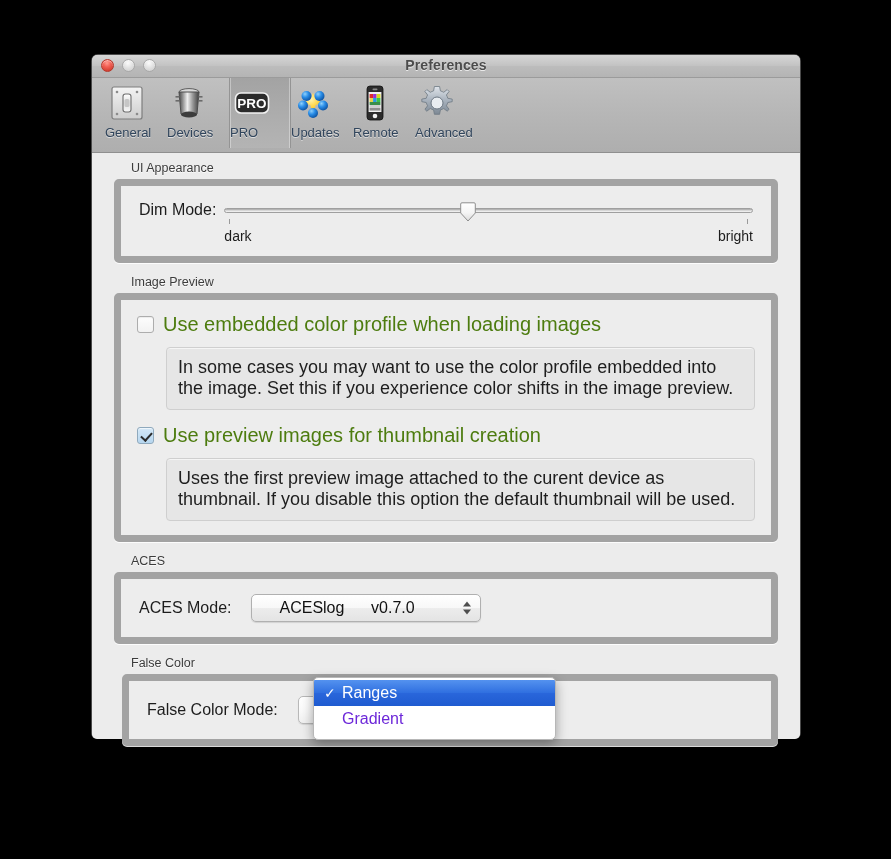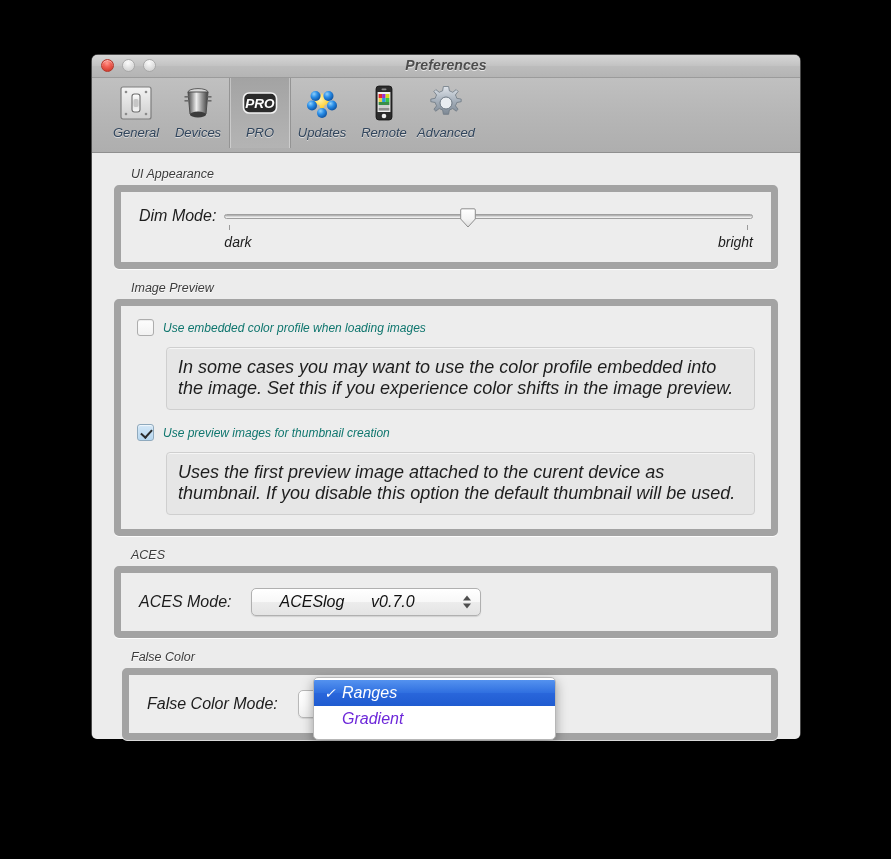--- a/index.html
+++ b/index.html
@@ -11,21 +11,20 @@
     overflow: hidden;
     font-family: "Liberation Sans", sans-serif;
     -webkit-font-smoothing: antialiased;
   }
 
   #screen {
     position: relative;
     width: 891px;
     height: 708px;
     background: #000000;
-    font-style: italic;
   }
 
   
   .window {
     position: absolute;
     left: 92px;
     top: 55px;
     width: 708px;
     height: 683px;
     border-radius: 6px 6px 5px 5px;
@@ -90,21 +89,21 @@
     box-sizing: border-box;
   }
   .tool {
     position: relative;
     width: 62px;
     height: 70px;
     padding-top: 4px;
     box-sizing: border-box;
     display: flex;
     flex-direction: column;
-    align-items: center;
+    align-items: flex-start;
     cursor: default;
   }
   .tool.selected {
     background: linear-gradient(to bottom, #a3a3a3 0%, #adadad 55%, #b4b4b4 100%);
     box-shadow: inset 1px 0 0 rgba(255,255,255,0.35), inset -1px 0 0 rgba(255,255,255,0.35);
     border-left: 1px solid #949494;
     border-right: 1px solid #949494;
   }
   .tool-icon {
     width: 44px;
@@ -120,21 +119,21 @@
     text-shadow: 0 1px 0 rgba(255,255,255,0.55);
     white-space: nowrap;
   }
 
   
   .content {
     position: relative;
     height: calc(683px - 22px - 75px);
     background: #ececec;
     border-radius: 0 0 5px 5px;
-    padding: 14px 22px 0 22px;
+    padding: 8px 22px 0 22px;
     box-sizing: border-box;
   }
 
   .group-label {
     font-size: 12.5px;
     color: #3c3c3c;
     margin: 0 0 4px 17px;
     text-shadow: 0 1px 0 rgba(255,255,255,0.8);
   }
   .box {
@@ -225,22 +224,22 @@
     left: 5px;
     top: 2px;
     width: 5px;
     height: 9px;
     border: solid #2b2b2b;
     border-width: 0 2.2px 2.2px 0;
     transform: rotate(42deg);
   }
   .check-label {
     margin-left: 9px;
-    font-size: 12px;
-    color: #0f766e;
+    font-size: 20px;
+    color: #4d7c0f;
     white-space: nowrap;
   }
   .desc-box {
     margin: 11px 0 0 29px;
     border: 1px solid #cfcfcf;
     border-radius: 4px;
     background: #e6e6e6;
     padding: 9px 11px 10px 11px;
     box-shadow: inset 0 1px 0 rgba(255,255,255,0.6);
   }

